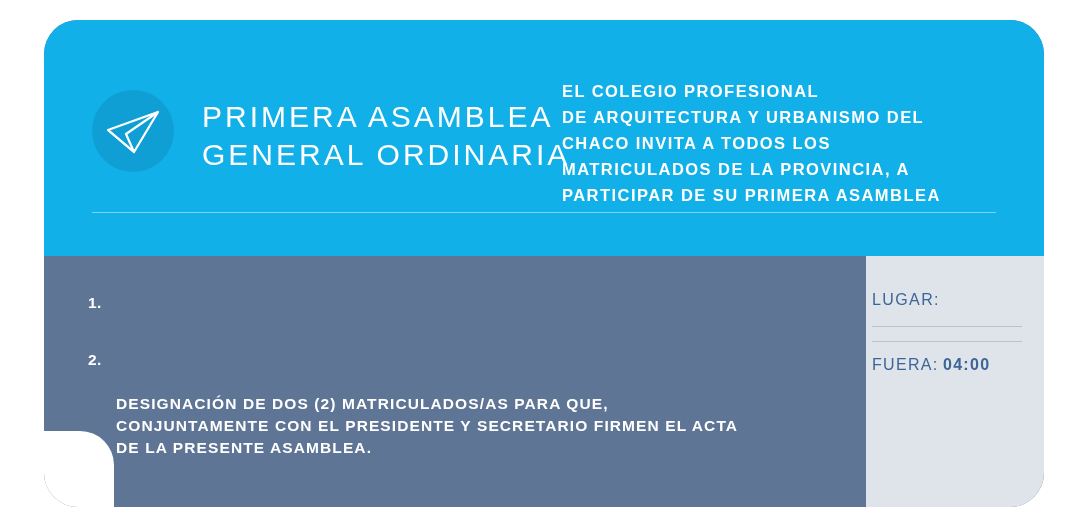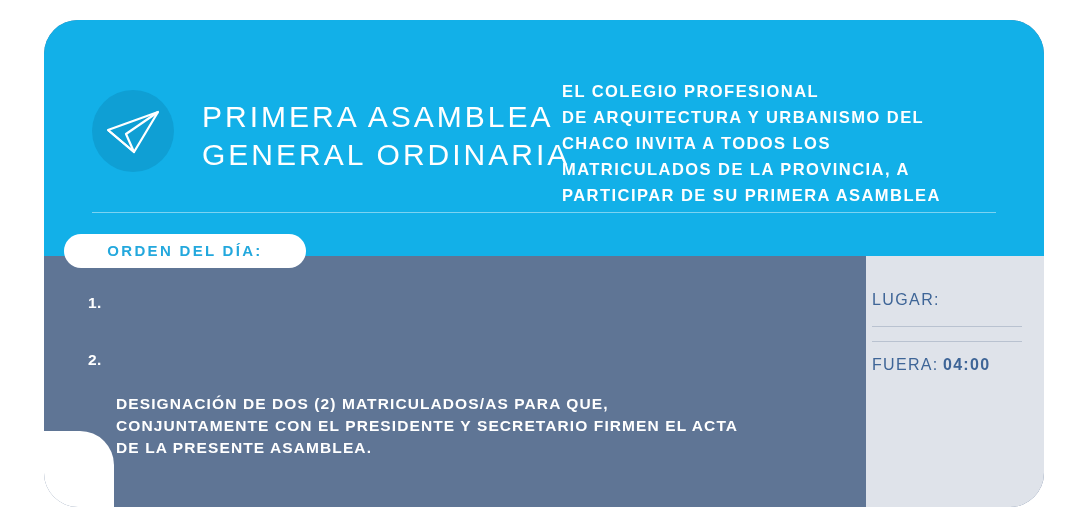--- a/index.html
+++ b/index.html
@@ -221,23 +221,20 @@
 
       <div class="intro">EL COLEGIO PROFESIONAL
 DE ARQUITECTURA Y URBANISMO DEL
 CHACO INVITA A TODOS LOS
 MATRICULADOS DE LA PROVINCIA, A
 PARTICIPAR DE SU PRIMERA ASAMBLEA</div>
 
       <div class="band-rule"></div>
     </div>
 
-    <div class="pill">
-      <div class="pill-label">ORDEN DEL DÍA:</div>
-    </div>
 
     <div class="agenda">
       <div class="agenda-item">
         <span class="agenda-num">1.</span>
       </div>
       <div class="agenda-item">
         <span class="agenda-num">2.</span>
         <span>DESIGNACIÓN DE DOS (2) MATRICULADOS/AS PARA QUE,
 CONJUNTAMENTE CON EL PRESIDENTE Y SECRETARIO FIRMEN EL ACTA
 DE LA PRESENTE ASAMBLEA.</span>

